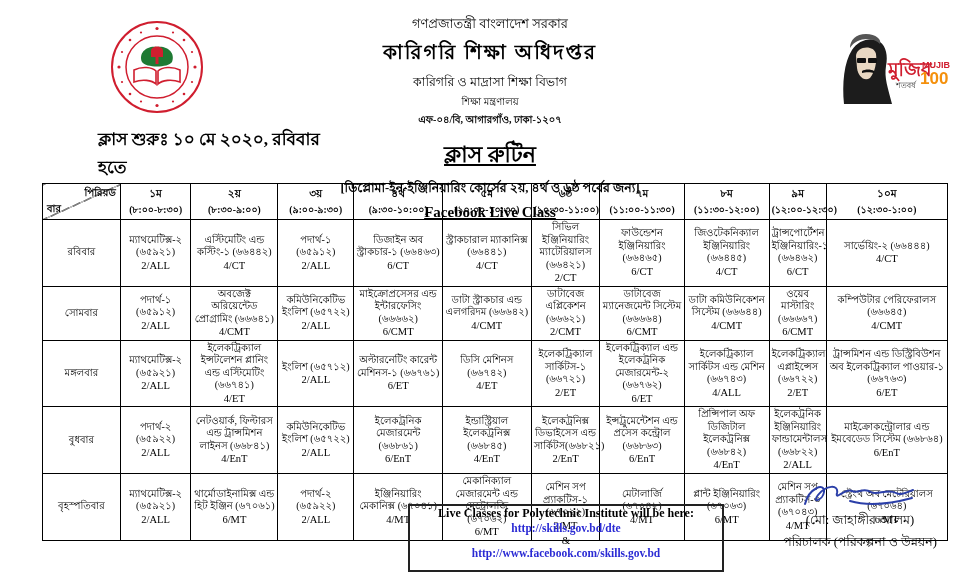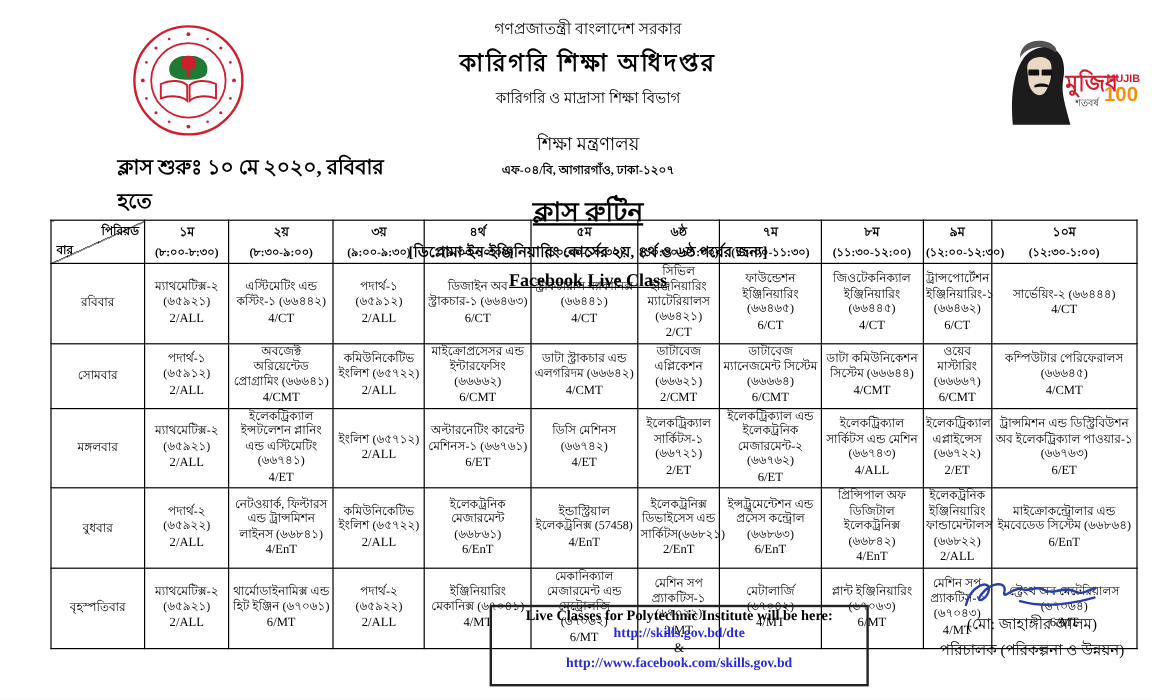--- a/index.html
+++ b/index.html
@@ -4,21 +4,21 @@
 <style>
   * { margin:0; padding:0; box-sizing:border-box; }
   body { background:#e8e8e8; font-family:"Liberation Serif", serif; }
   .page { position:relative; width:960px; height:583px; background:#ffffff; margin:0 auto; overflow:hidden; color:#000; }
 
   
   .hdr-center { position:absolute; left:280px; top:14px; width:420px; text-align:center; }
   .h-govt { font-size:13px; }
   .h-dte  { font-size:20px; font-weight:bold; letter-spacing:2px; margin-top:2px; }
   .h-div  { font-size:12.5px; margin-top:3px; }
-  .h-min  { font-size:15px; margin-top:15px; }
+  .h-min  { font-size:10px; margin-top:1px; }
   .h-addr { font-size:10px; margin-top:1px;font-weight:bold; }
   .h-title { font-size:22px; font-weight:bold; text-decoration:underline; margin-top:8px; }
   .h-sub  { font-size:12.5px; font-weight:bold; margin-top:5px; }
   .h-fb   { font-size:15px; font-weight:bold; text-decoration:underline; margin-top:5px; }
   .class-start { position:absolute; left:98px; top:126px; width:250px; font-size:17px; font-weight:bold; }
 
   .logo-left { position:absolute; left:108px; top:18px; width:98px; height:98px; }
   .logo-right { position:absolute; left:826px; top:26px; width:126px; height:86px; }
 
   
@@ -312,21 +312,21 @@
           </td>
           <td>
             <div class="subj">কমিউনিকেটিভ ইংলিশ (৬৫৭২২)</div>
             <div class="grp">2/ALL</div>
           </td>
           <td>
             <div class="subj">ইলেকট্রনিক মেজারমেন্ট (৬৬৮৬১)</div>
             <div class="grp">6/EnT</div>
           </td>
           <td>
-            <div class="subj">ইন্ডাস্ট্রিয়াল ইলেকট্রনিক্স (57458)</div>
+            <div class="subj">ইন্ডাস্ট্রিয়াল ইলেকট্রনিক্স (৬৬৮৪৫)</div>
             <div class="grp">4/EnT</div>
           </td>
           <td>
             <div class="subj">ইলেকট্রনিক্স ডিভাইসেস এন্ড সার্কিটস(৬৬৮২১)</div>
             <div class="grp">2/EnT</div>
           </td>
           <td>
             <div class="subj">ইন্সট্রুমেন্টেশন এন্ড প্রসেস কন্ট্রোল (৬৬৮৬৩)</div>
             <div class="grp">6/EnT</div>
           </td>

